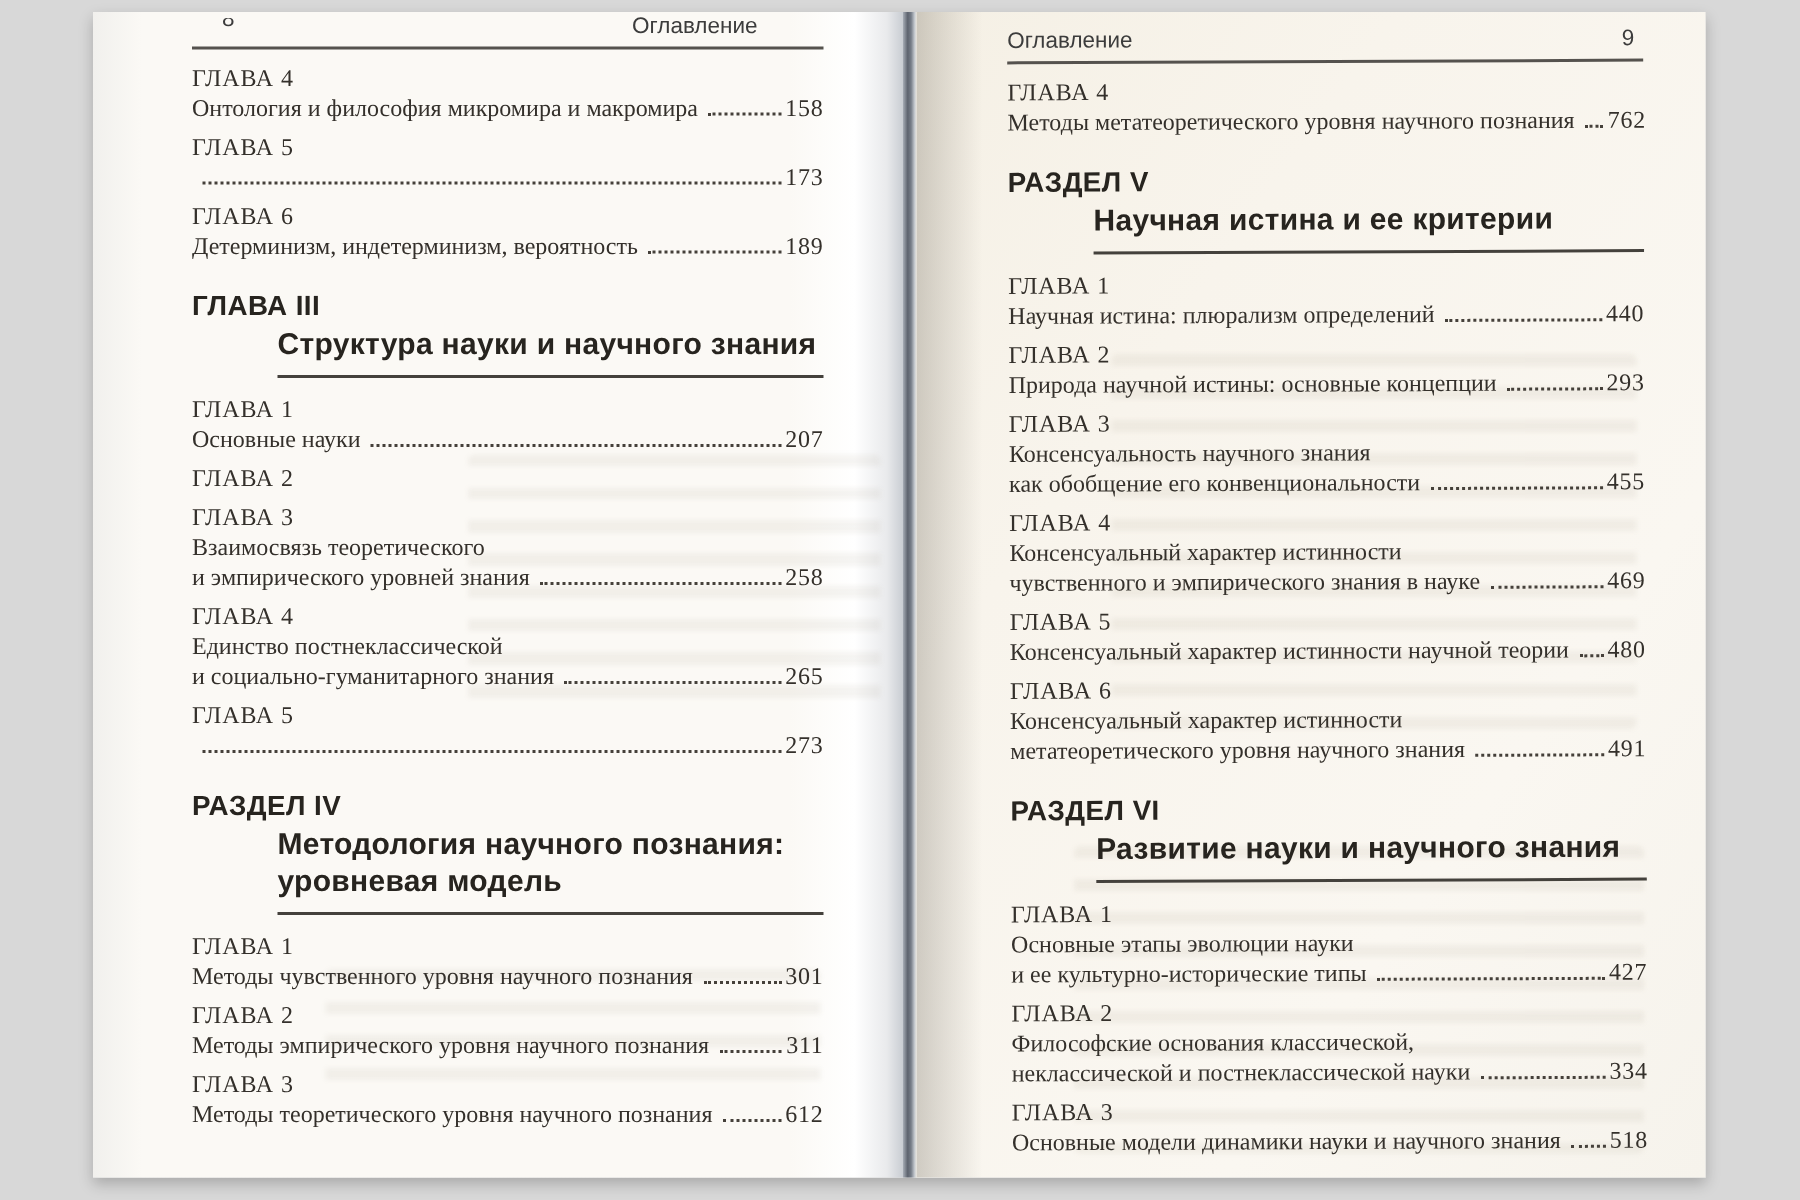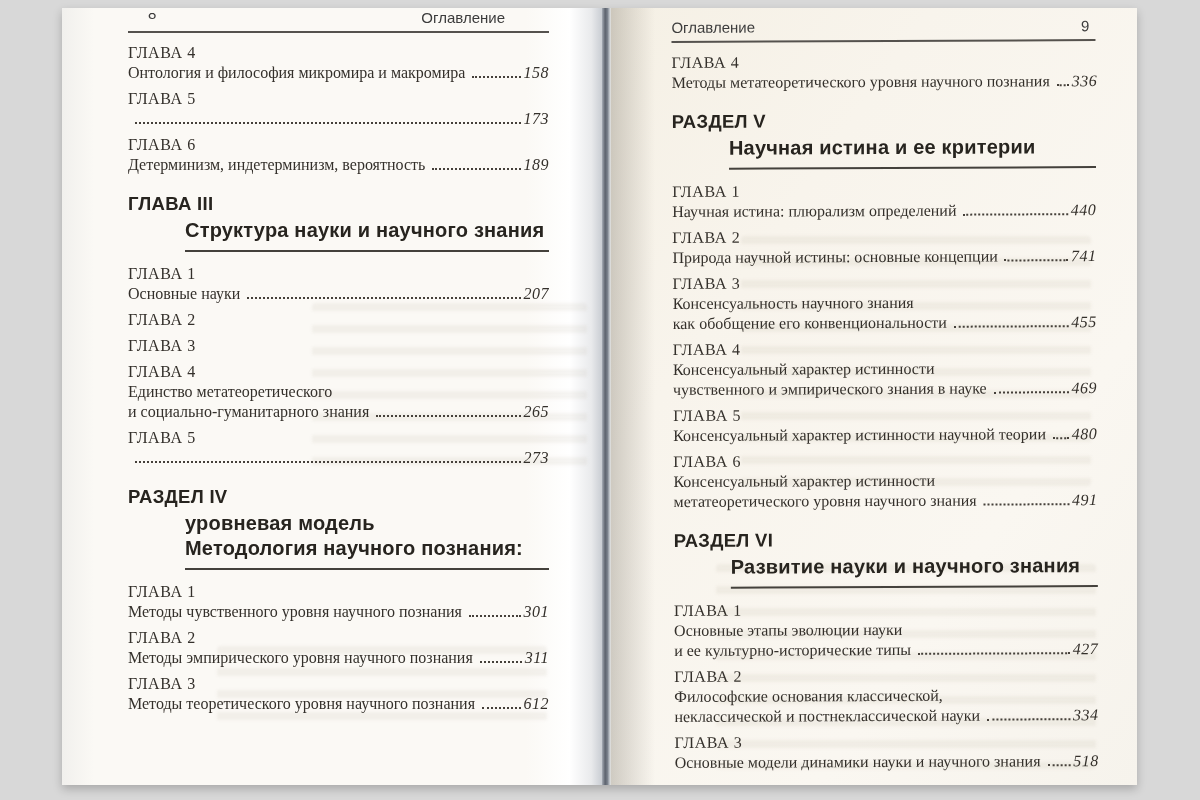--- a/index.html
+++ b/index.html
@@ -50,21 +50,21 @@
   .folio-clip .folio-inner { display:block; transform:translateY(-8px); }
   .page-right .folio { padding-right:6px; }
 
   .toc { padding-top:4px; font-size:16px; line-height:20px; position:relative; }
 
   .toc-chapter { margin-top:6px; }
   .chapter-label { letter-spacing:.6px; }
   .entry-line { display:flex; align-items:baseline; }
   .entry-text { white-space:nowrap; }
   .leader { flex:1 1 auto; min-width:12px; border-bottom:2px dotted #45403a; margin:0 3px 3px 7px; }
-  .pagenum { letter-spacing:.5px;font-style:italic; }
+  .pagenum { letter-spacing:.5px; }
 
   .toc-section { margin-top:18px; margin-bottom:12px; }
   .section-label {
     font-family:"Liberation Sans", sans-serif; font-weight:bold;
     font-size:18.5px; line-height:22px; color:#27241f; letter-spacing:.3px;
   }
   .section-titles {
     margin-left:57px; margin-top:3px; padding-bottom:7px;
     border-bottom:2px solid #44413c;
   }
@@ -145,48 +145,58 @@
                   <span class="leader"></span>
                   <span class="pagenum">207</span>
                 </div>
               </div>
   </div>
             <div class="toc-chapter">
     <div class="chapter-label">ГЛАВА 2</div>
   </div>
             <div class="toc-chapter">
     <div class="chapter-label">ГЛАВА 3</div>
+    <div>
+                <div class="entry-line">
+                  <span class="entry-text">Взаимосвязь теоретического</span>
+                </div>
+                <div class="entry-line">
+                  <span class="entry-text">и эмпирического уровней знания</span>
+                  <span class="leader"></span>
+                  <span class="pagenum">258</span>
+                </div>
+              </div>
   </div>
             <div class="toc-chapter">
     <div class="chapter-label">ГЛАВА 4</div>
     <div>
                 <div class="entry-line">
-                  <span class="entry-text">Единство метатеоретического</span>
+                  <span class="entry-text">Единство постнеклассической</span>
                 </div>
                 <div class="entry-line">
                   <span class="entry-text">и социально-гуманитарного знания</span>
                   <span class="leader"></span>
                   <span class="pagenum">265</span>
                 </div>
               </div>
   </div>
             <div class="toc-chapter">
     <div class="chapter-label">ГЛАВА 5</div>
     <div>
                 <div class="entry-line">
                   <span class="leader"></span>
                   <span class="pagenum">273</span>
                 </div>
               </div>
   </div>
             <div class="toc-section">
     <div class="section-label">РАЗДЕЛ IV</div>
     <div class="section-titles">
+                <div class="section-title-line">Методология научного познания:</div>
                 <div class="section-title-line">уровневая модель</div>
-                <div class="section-title-line">Методология научного познания:</div>
               </div>
   </div>
             <div class="toc-chapter">
     <div class="chapter-label">ГЛАВА 1</div>
     <div>
                 <div class="entry-line">
                   <span class="entry-text">Методы чувственного уровня научного познания</span>
                   <span class="leader"></span>
                   <span class="pagenum">301</span>
                 </div>
@@ -226,21 +236,21 @@
           <span class="running-title">Оглавление</span>
           <span class="folio">9</span>
         </div>
         <div class="toc" id="right-items">
             <div class="toc-chapter">
     <div class="chapter-label">ГЛАВА 4</div>
     <div>
                 <div class="entry-line">
                   <span class="entry-text">Методы метатеоретического уровня научного познания</span>
                   <span class="leader"></span>
-                  <span class="pagenum">336</span>
+                  <span class="pagenum">762</span>
                 </div>
               </div>
   </div>
             <div class="toc-section">
     <div class="section-label">РАЗДЕЛ V</div>
     <div class="section-titles">
                 <div class="section-title-line">Научная истина и ее критерии</div>
               </div>
   </div>
             <div class="toc-chapter">
@@ -252,21 +262,21 @@
                   <span class="pagenum">440</span>
                 </div>
               </div>
   </div>
             <div class="toc-chapter">
     <div class="chapter-label">ГЛАВА 2</div>
     <div>
                 <div class="entry-line">
                   <span class="entry-text">Природа научной истины: основные концепции</span>
                   <span class="leader"></span>
-                  <span class="pagenum">741</span>
+                  <span class="pagenum">293</span>
                 </div>
               </div>
   </div>
             <div class="toc-chapter">
     <div class="chapter-label">ГЛАВА 3</div>
     <div>
                 <div class="entry-line">
                   <span class="entry-text">Консенсуальность научного знания</span>
                 </div>
                 <div class="entry-line">

